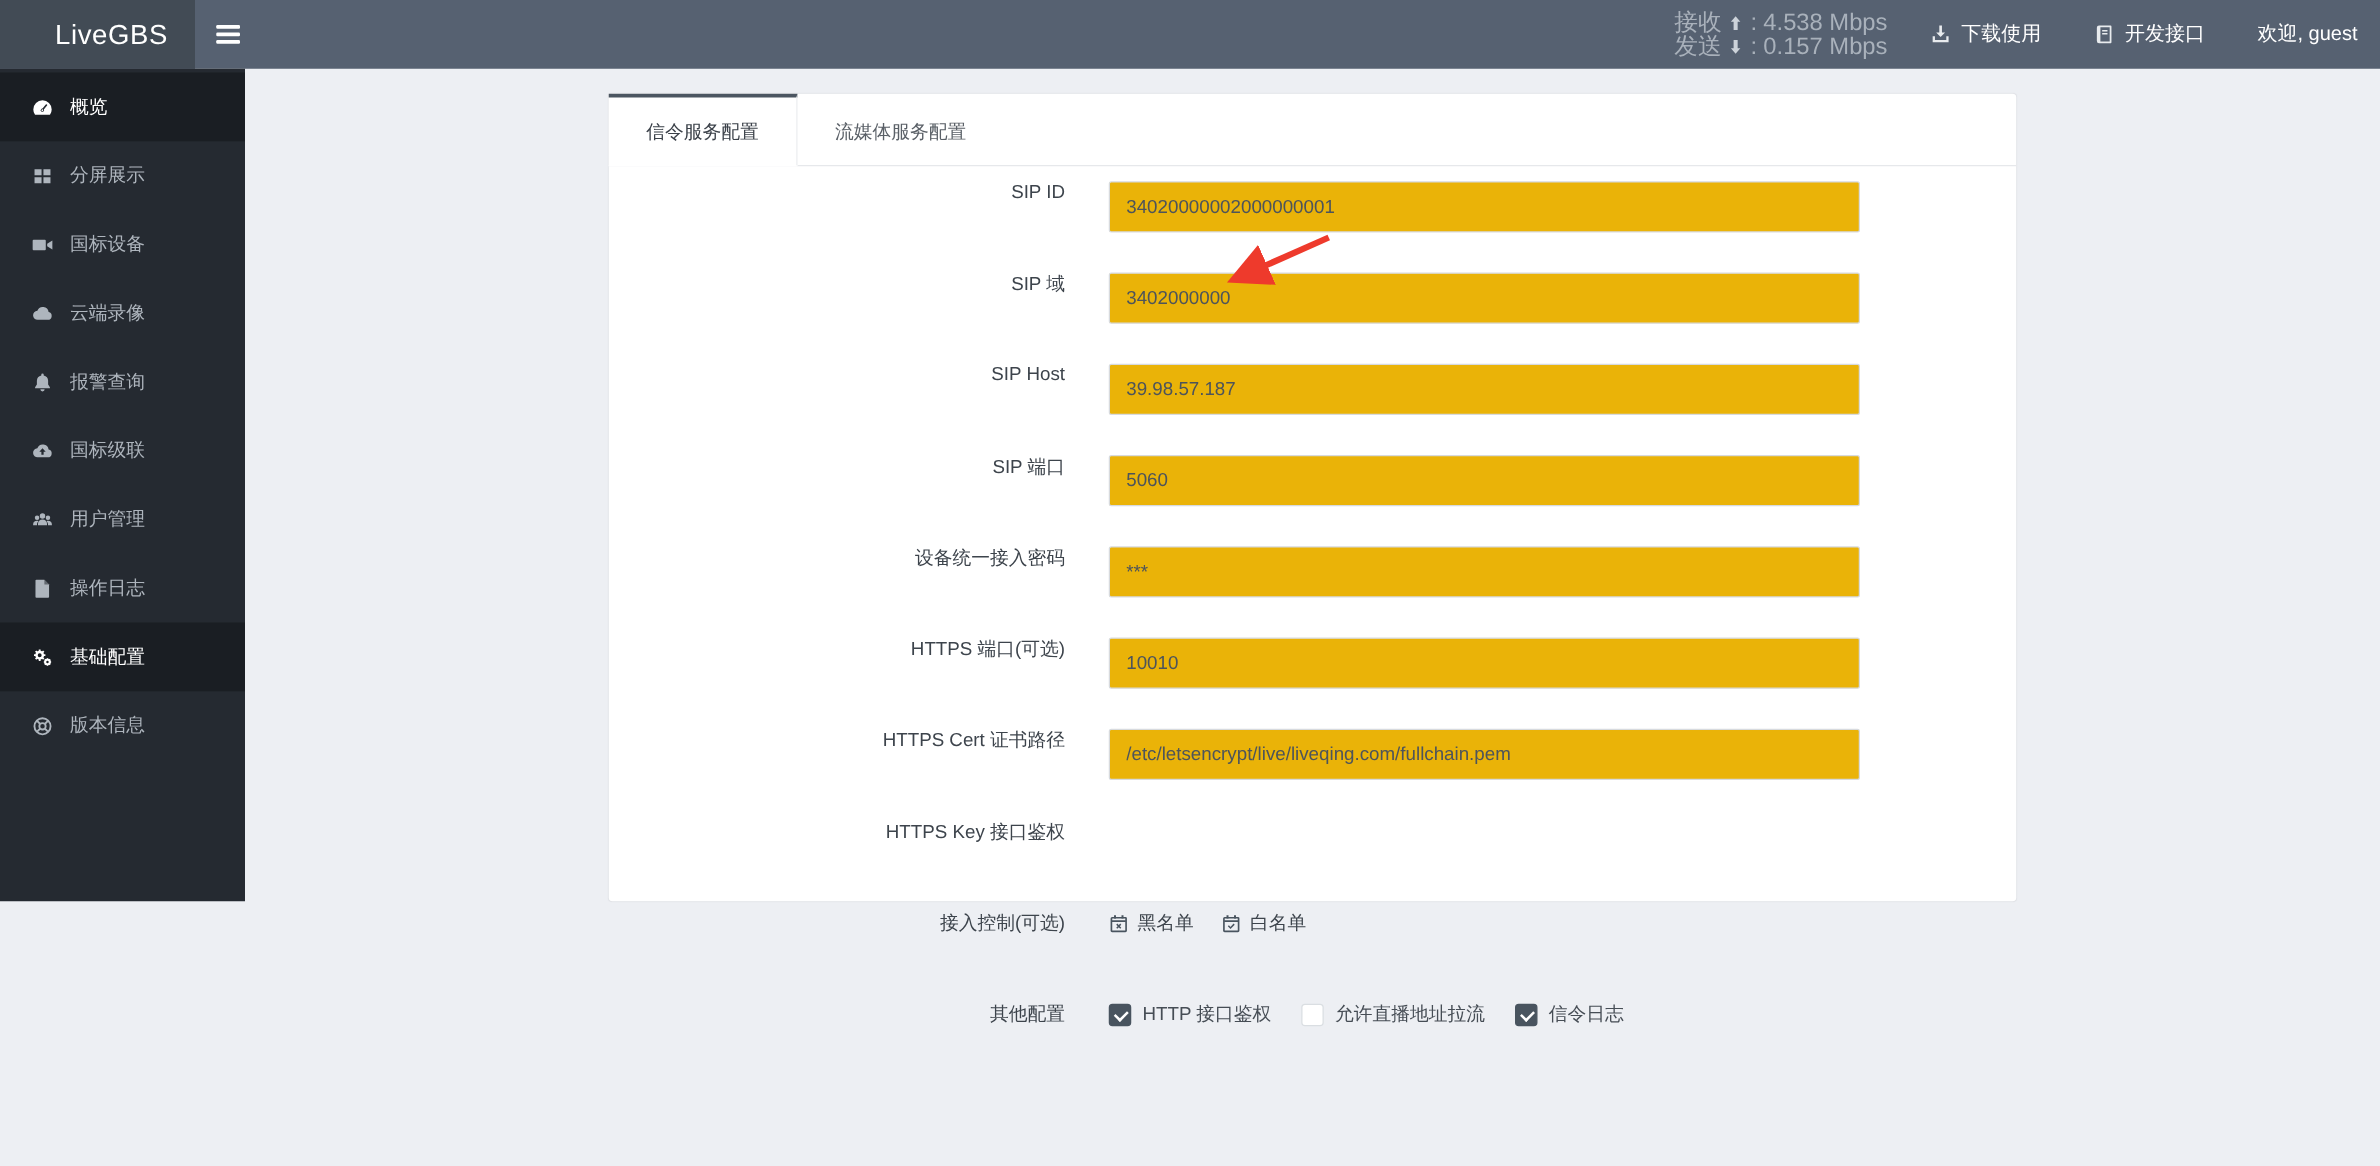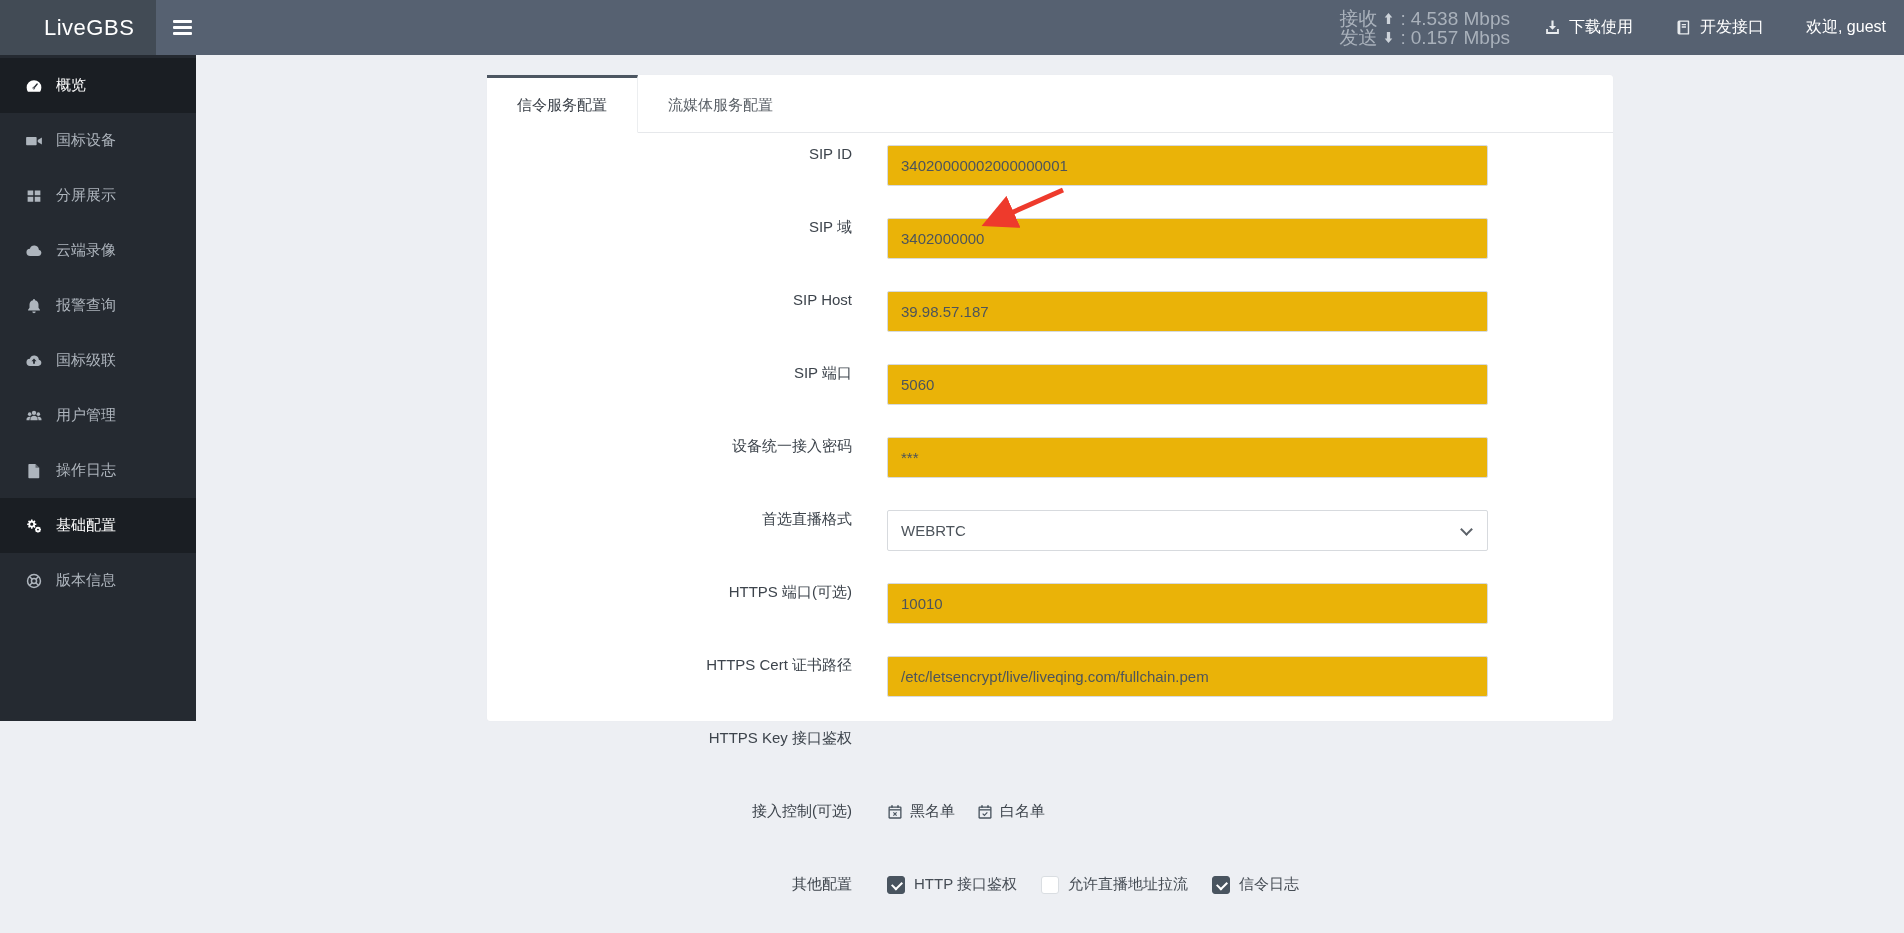--- a/index.html
+++ b/index.html
@@ -140,33 +140,33 @@
             <path stroke="#252a31" stroke-width="1.8" stroke-linecap="round" d="M11.8 14.6l4.4-5.2" fill="none"></path>
             <circle cx="11.8" cy="14.8" r="1.7" fill="#252a31"></circle>
             <circle cx="11.8" cy="14.8" r="0.9" fill="currentColor"></circle>
           </svg>
         </span>
         <span>概览</span>
       </div>
       <div class="side-item">
         <span class="s-icon">
           <svg viewBox="0 0 24 24" fill="currentColor">
+            <path d="M3.5 4.5H11V11H3.5zM13 4.5h7.5V11H13zM3.5 13H11v6.5H3.5zM13 13h7.5v6.5H13z"></path>
+          </svg>
+        </span>
+        <span>分屏展示</span>
+      </div>
+      <div class="side-item">
+        <span class="s-icon">
+          <svg viewBox="0 0 24 24" fill="currentColor">
             <path d="M2.5 6.5h12a1 1 0 0 1 1 1v9a1 1 0 0 1-1 1h-12a1 1 0 0 1-1-1v-9a1 1 0 0 1 1-1z"></path>
             <path d="M17 10.7l5.5-3.4v9.4L17 13.3z"></path>
           </svg>
         </span>
         <span>国标设备</span>
-      </div>
-      <div class="side-item">
-        <span class="s-icon">
-          <svg viewBox="0 0 24 24" fill="currentColor">
-            <path d="M3.5 4.5H11V11H3.5zM13 4.5h7.5V11H13zM3.5 13H11v6.5H3.5zM13 13h7.5v6.5H13z"></path>
-          </svg>
-        </span>
-        <span>分屏展示</span>
       </div>
       <div class="side-item">
         <span class="s-icon">
           <svg viewBox="0 0 24 24" fill="currentColor">
             <path d="M7 18.5a4.8 4.8 0 0 1-.5-9.6 6.2 6.2 0 0 1 12 1.3 4.2 4.2 0 0 1-1 8.3z"></path>
           </svg>
         </span>
         <span>云端录像</span>
       </div>
       <div class="side-item">
@@ -254,29 +254,20 @@
             <div class="flabel">SIP Host</div>
             <div class="fcontrol"><input class="tinput" type="text" value="39.98.57.187" style=""></div>
           </div>
           <div class="frow">
             <div class="flabel">SIP 端口</div>
             <div class="fcontrol"><input class="tinput" type="text" value="5060" style=""></div>
           </div>
           <div class="frow">
             <div class="flabel">设备统一接入密码</div>
             <div class="fcontrol"><input class="tinput" type="text" value="***" style=""></div>
-          </div>
-          <div class="frow">
-            <div class="flabel">首选直播格式</div>
-            <div class="fcontrol">
-              <div class="tselect">
-                <span>WEBRTC</span>
-                <span class="chev"></span>
-              </div>
-            </div>
           </div>
           <div class="frow">
             <div class="flabel">HTTPS 端口(可选)</div>
             <div class="fcontrol"><input class="tinput" type="text" value="10010" style=""></div>
           </div>
           <div class="frow">
             <div class="flabel">HTTPS Cert 证书路径</div>
             <div class="fcontrol"><input class="tinput" type="text" value="/etc/letsencrypt/live/liveqing.com/fullchain.pem" style=""></div>
           </div>
           <div class="frow">

